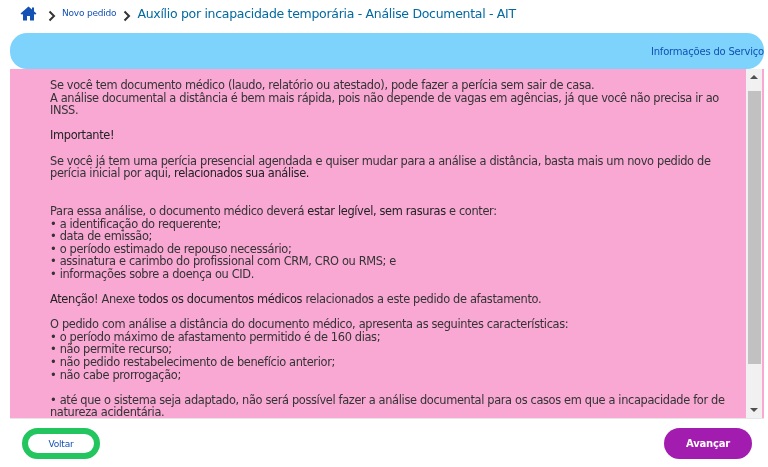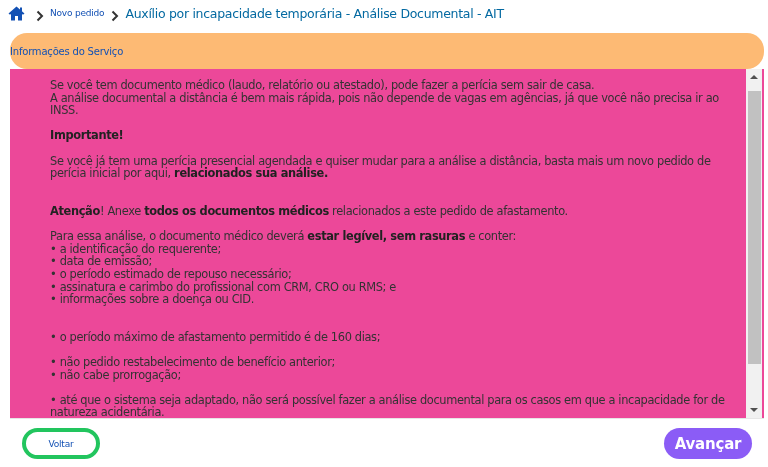--- a/index.html
+++ b/index.html
@@ -4,47 +4,47 @@
   <style>
     * { box-sizing: border-box; margin: 0; padding: 0; }
     html, body {
       width: 768px; height: 467px; overflow: hidden;
       background: #ffffff;
       font-family: "DejaVu Sans", sans-serif;
       color: #333333;
     }
     .breadcrumb {
       position: absolute; left: 0; top: 0; width: 768px; height: 26px;
-      display: flex; align-items: center; padding-left: 8px;
+      display: flex; align-items: center; padding-left: 20px;
     }
     .home-icon { width: 17px; height: 15px; display: inline-block; }
     .crumb-sep { width: 12px; height: 12px; display: inline-block; margin: 0 4px 0 9px; }
     .crumb-link { font-size: 9px; color: #1351b4; letter-spacing: -0.2px; }
     .crumb-current { font-size: 12.5px; color: #0369a1; letter-spacing: -0.3px; }
 
     .panel {
       position: absolute; left: 10px; top: 33px; width: 754px; height: 434px;
     }
     .panel-header {
-      height: 36px; background: #fdba74;
-      display: flex; align-items: center; justify-content: flex-start; border-radius: 17px;
+      height: 36px; background: #7dd3fc;
+      display: flex; align-items: center; justify-content: flex-end; border-radius: 17px;
     }
     .panel-title { font-size: 10px; color: #1351b4; letter-spacing: -0.2px; }
 
     .content-wrap {
       position: absolute; left: 0; top: 36px; width: 754px; height: 349px;
-      background: #ec4899; overflow: hidden;
+      background: #f9a8d4; overflow: hidden;
     }
     .content {
       position: absolute; left: 40px; top: 10px; width: 690px;
       font-size: 11.4px; line-height: 12.6px; color: #333;
       letter-spacing: -0.35px;
     }
     .content p { margin-bottom: 12.6px; }
-    .content b { font-weight: bold; color: #222; }
+    .content b { font-weight: normal; color: #222; }
     .content .gap { height: 12.6px; }
 
     .scrollbar {
       position: absolute; left: 736px; top: 36px; width: 16px; height: 349px;
       background: #f1f1f1;
     }
     .scroll-up, .scroll-down {
       position: absolute; left: 0; width: 16px; height: 16px;
       display: flex; align-items: center; justify-content: center;
     }
@@ -54,28 +54,28 @@
       position: absolute; left: 2px; top: 22px; width: 13px; height: 273px;
       background: #c1c1c1;
     }
 
     .footer {
       position: absolute; left: 0; top: 385px; width: 754px; height: 49px;
       border-top: 1px solid #e6e6e6;
     }
     .btn-voltar {
       position: absolute; left: 12px; top: 9px; width: 78px; height: 31px;
-      border: 4px solid #22c55e; border-radius: 16px; background: #fff;
+      border: 6px solid #22c55e; border-radius: 16px; background: #fff;
       color: #1351b4; font-size: 9px; display: flex; align-items: center; justify-content: center;
       letter-spacing: -0.2px;
     }
     .btn-avancar {
       position: absolute; left: 654px; top: 9px; width: 88px; height: 31px;
-      border-radius: 16px; background: #8b5cf6;
-      color: #fff; font-size: 15px; font-weight: bold;
+      border-radius: 16px; background: #a21caf;
+      color: #fff; font-size: 10px; font-weight: bold;
       display: flex; align-items: center; justify-content: center;
       letter-spacing: -0.2px;
     }
   </style>
 </head>
 <body>
 
 <div class="breadcrumb">
   <span class="home-icon">
     <svg width="17" height="15" viewBox="0 0 17 15">
@@ -107,34 +107,34 @@
       <p>
         <span>Se você tem documento médico (laudo, relatório ou atestado), pode fazer a perícia sem sair de casa.</span><br>
         <span>A análise documental a distância é bem mais rápida, pois não depende de vagas em agências, já que você não precisa ir ao INSS.</span>
       </p>
       <p><b>Importante!</b></p>
       <p>
         <span>Se você já tem uma perícia presencial agendada e quiser mudar para a análise a distância, basta mais um novo pedido de perícia inicial por aqui, </span><b>relacionados sua análise.</b>
       </p>
       <div class="gap"></div>
       <p>
-        <b>Atenção</b><span>! Anexe </span><b>todos os documentos médicos</b><span> relacionados a este pedido de afastamento.</span>
-      </p>
-      <p>
         <span>Para essa análise, o documento médico deverá </span><b>estar legível, sem rasuras</b><span> e conter:</span><br>
         <span>• a identificação do requerente;</span><br>
         <span>• data de emissão;</span><br>
         <span>• o período estimado de repouso necessário;</span><br>
         <span>• assinatura e carimbo do profissional com CRM, CRO ou RMS; e</span><br>
         <span>• informações sobre a doença ou CID.</span>
       </p>
       <p>
-        <br>
+        <b>Atenção</b><span>! Anexe </span><b>todos os documentos médicos</b><span> relacionados a este pedido de afastamento.</span>
+      </p>
+      <p>
+        <span>O pedido com análise a distância do documento médico, apresenta as seguintes características:</span><br>
         <span>• o período máximo de afastamento permitido é de 160 dias;</span><br>
-        <br>
+        <span>• não permite recurso;</span><br>
         <span>• não pedido restabelecimento de benefício anterior;</span><br>
         <span>• não cabe prorrogação;</span><br>
         <br>
         <span>• até que o sistema seja adaptado, não será possível fazer a análise documental para os casos em que a incapacidade for de natureza acidentária.</span>
       </p>
     </div>
   </div>
 
   <div class="scrollbar">
     <div class="scroll-up">

